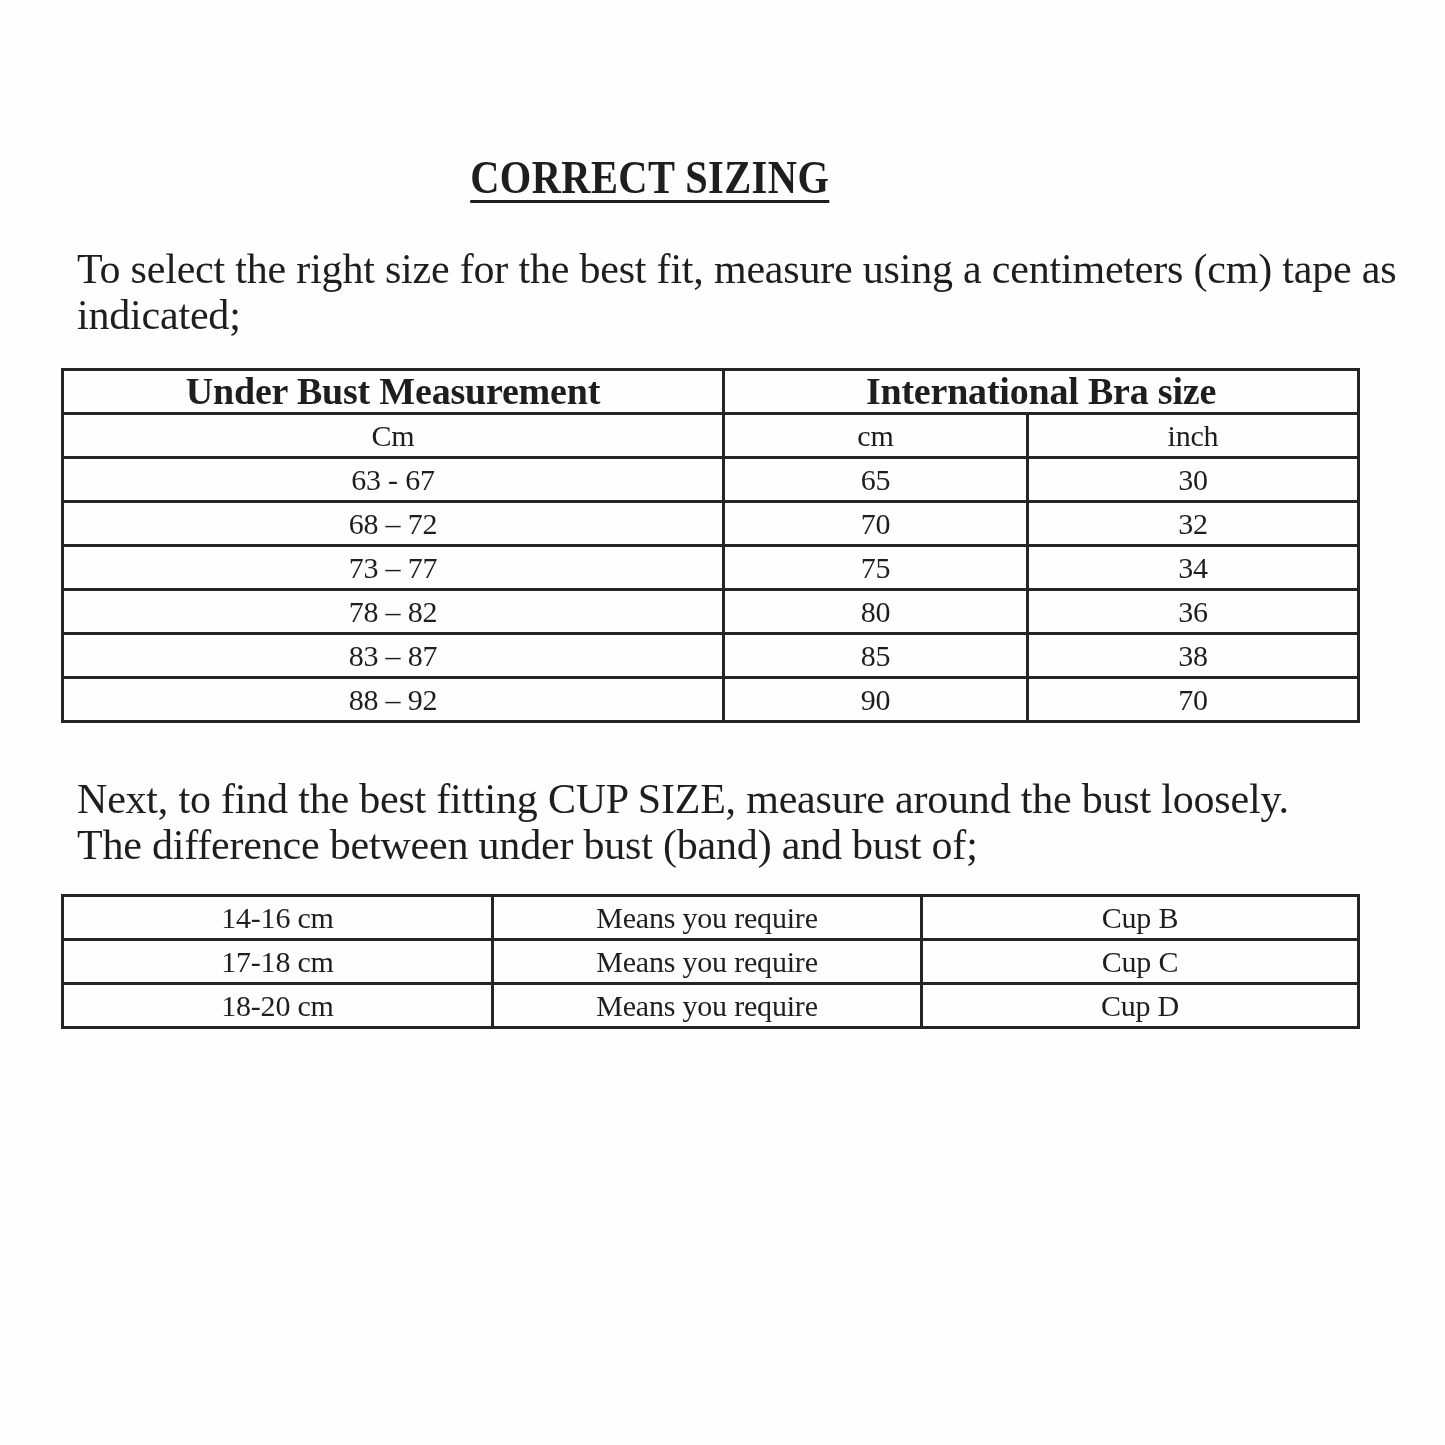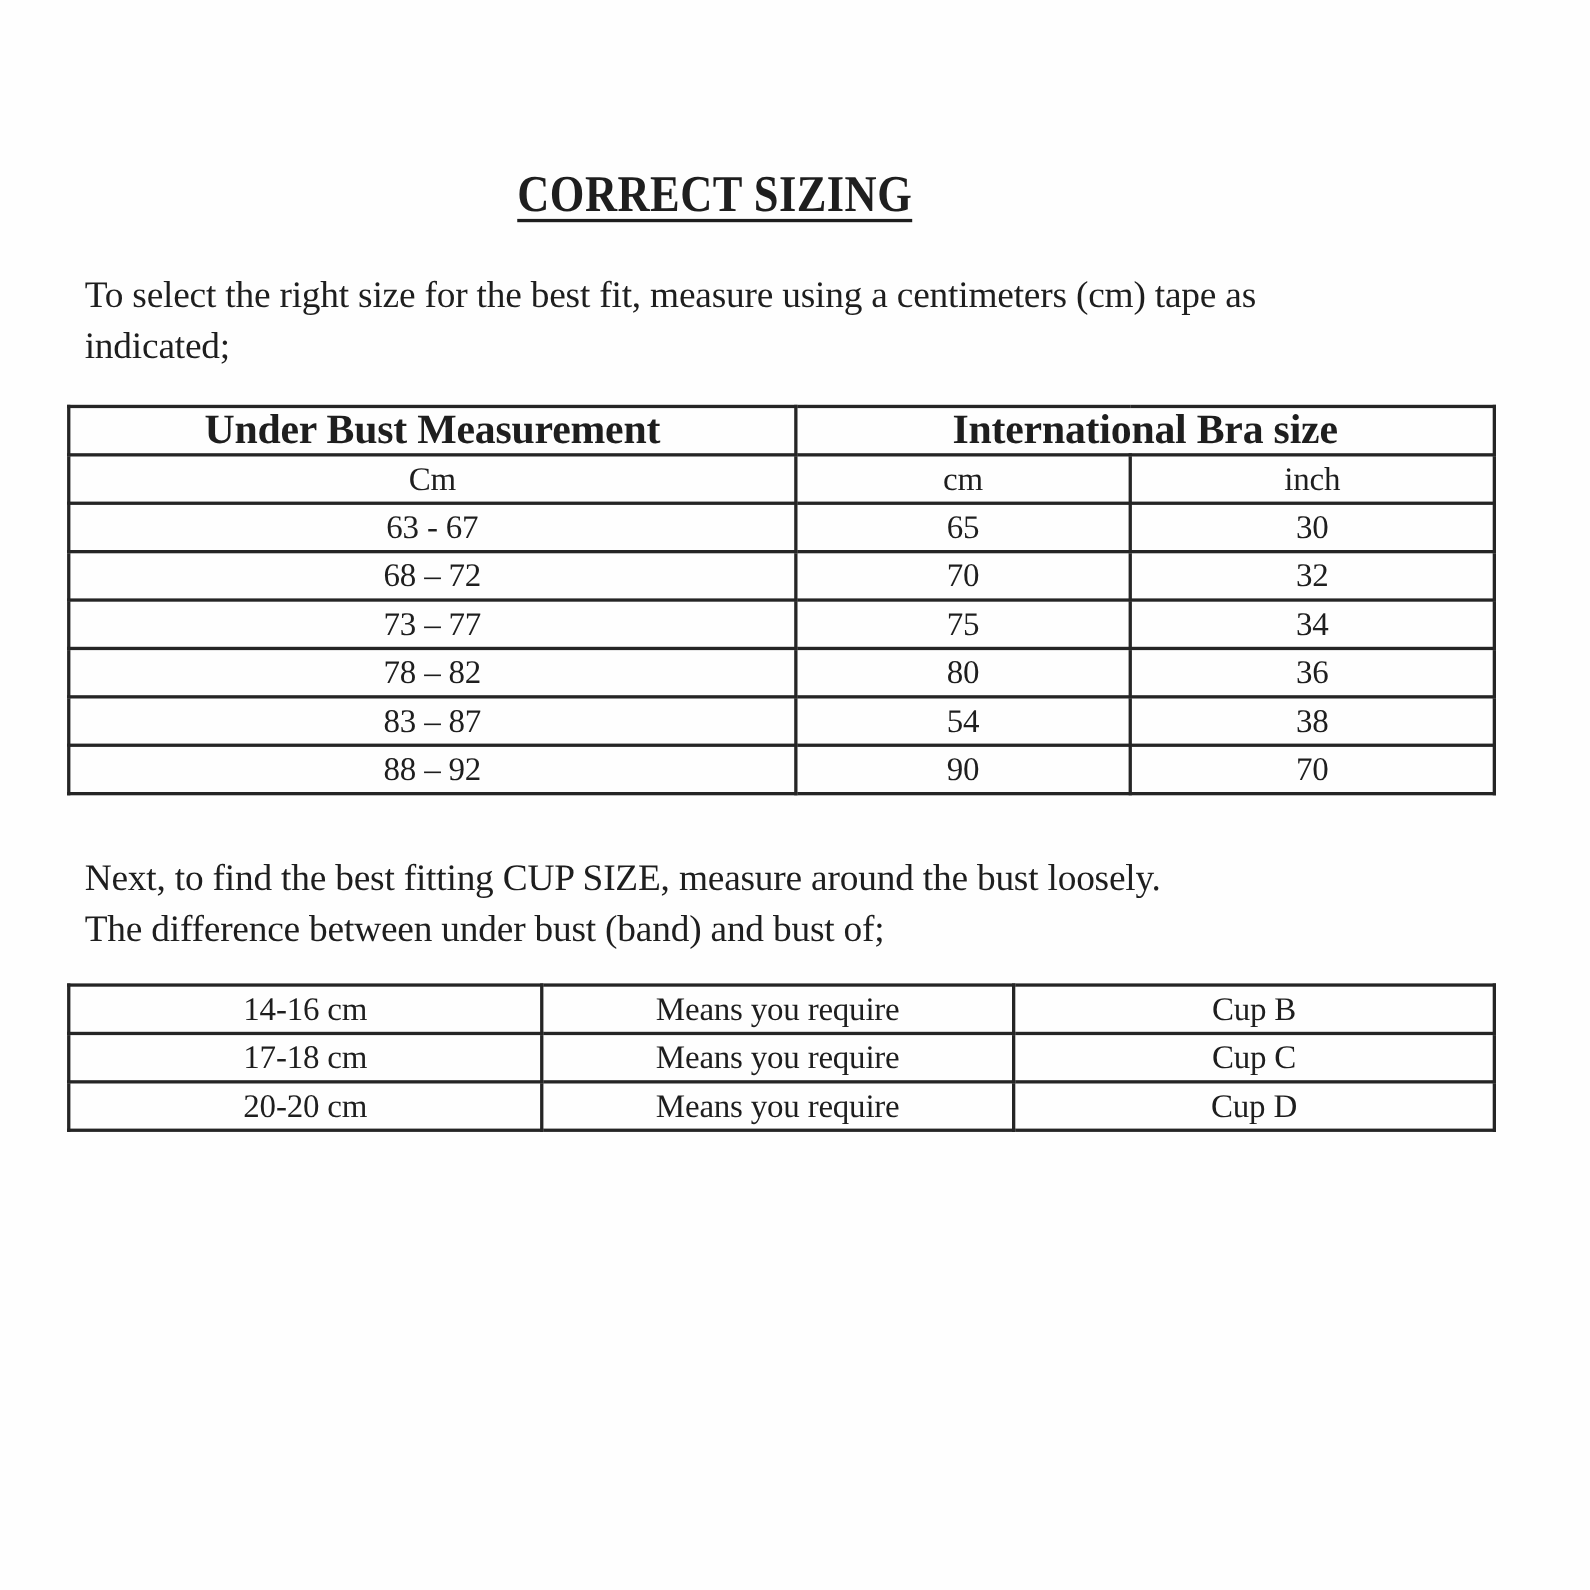--- a/index.html
+++ b/index.html
@@ -35,21 +35,21 @@
     letter-spacing: 0.5px;
     text-decoration: underline;
     text-decoration-thickness: 3px;
     text-underline-offset: 7px;
     transform: scaleX(0.86);
     transform-origin: 50% 50%;
     white-space: nowrap;
   }
   p.body-text {
     margin: 0 0 0 77px;
-    font-size: 34px;
+    font-size: 42px;
     line-height: 46px;
     letter-spacing: -0.2px;
     white-space: pre-line;
   }
   p#intro-paragraph   { margin-top: 42px; }
   p#band-paragraph    { margin-top: 43px; }
   p#cup-paragraph     { margin-top: 53px; }
 
   table.sizing-table {
     margin-left: 61px;
@@ -131,21 +131,21 @@
         <td>75</td>
         <td>34</td>
       </tr>
       <tr>
         <td>78 – 82</td>
         <td>80</td>
         <td>36</td>
       </tr>
       <tr>
         <td>83 – 87</td>
-        <td>54</td>
+        <td>85</td>
         <td>38</td>
       </tr>
       <tr>
         <td>88 – 92</td>
         <td>90</td>
         <td>70</td>
       </tr>
     </tbody>
   </table>
 
@@ -163,20 +163,20 @@
         <td>14-16 cm</td>
         <td>Means you require</td>
         <td>Cup B</td>
       </tr>
       <tr>
         <td>17-18 cm</td>
         <td>Means you require</td>
         <td>Cup C</td>
       </tr>
       <tr>
-        <td>20-20 cm</td>
+        <td>18-20 cm</td>
         <td>Means you require</td>
         <td>Cup D</td>
       </tr>
     </tbody>
   </table>
 
 </div>
 
 </body></html>

